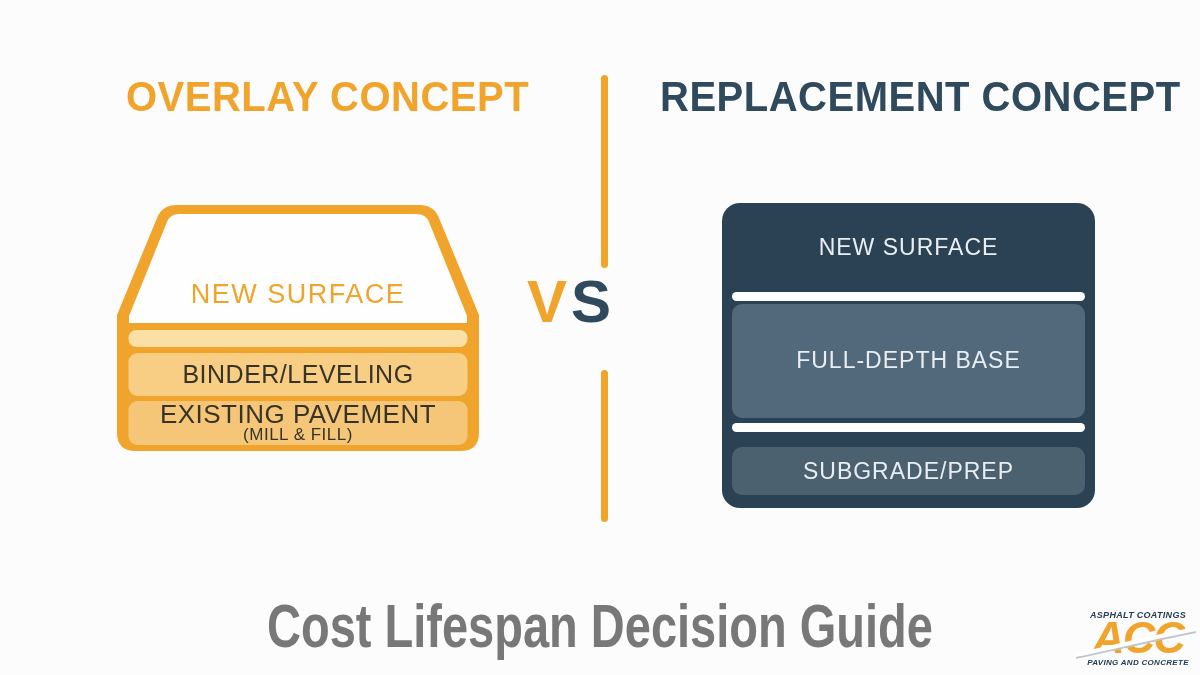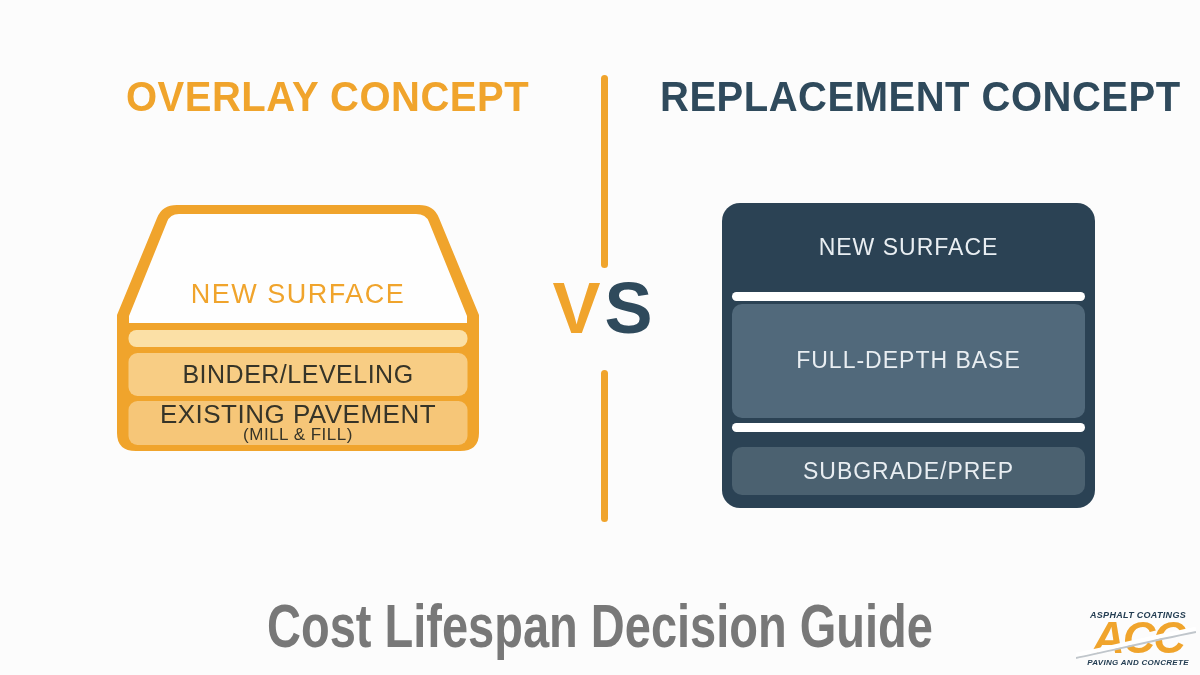--- a/index.html
+++ b/index.html
@@ -69,22 +69,22 @@
     position: absolute;
     left: 601px; width: 7px;
     background: var(--orange);
     border-radius: 4px;
   }
   #vline-top    { top: 75px;  height: 193px; }
   #vline-bottom { top: 370px; height: 152px; }
   #vs-text {
     position: absolute;
     left: 527px; top: 272px; width: 155px;
-    text-align: center;
-    font-size: 72px; font-weight: bold; line-height: 1;
+    text-align: left;
+    font-size: 60px; font-weight: bold; line-height: 1;
     letter-spacing: 4px;
     white-space: nowrap;
   }
   #vs-text .v { color: var(--orange); }
   #vs-text .s { color: var(--navy); }
 
   
   #footer-title {
     position: absolute;
     left: 0; top: 591px; width: 1200px;

